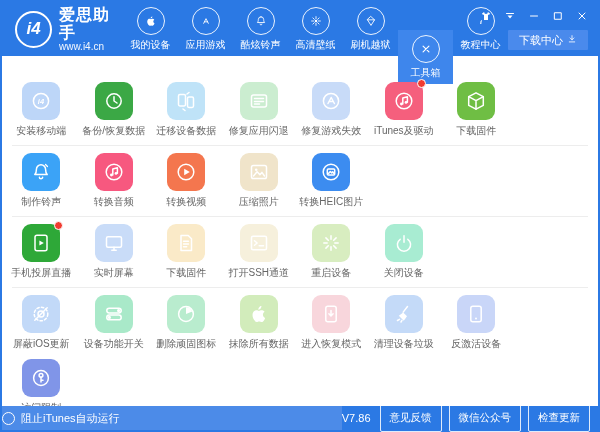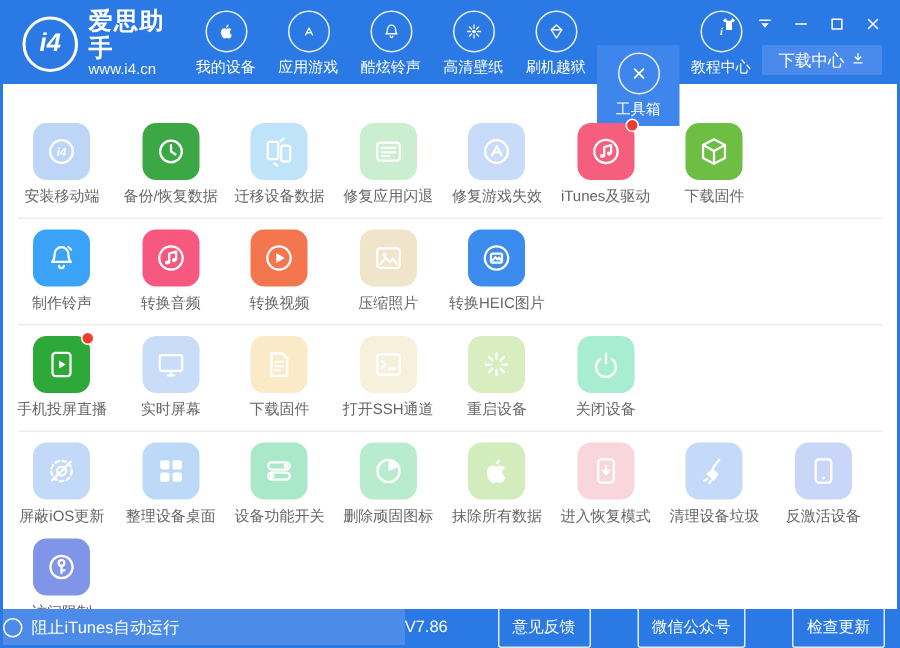--- a/index.html
+++ b/index.html
@@ -44,21 +44,21 @@
   .row-last{margin-top:8px;}
   
   .footer{height:24px;background:#2B79E4;display:flex;align-items:center;flex:none;position:relative;}
   .footer-left{width:340px;height:100%;background:#4C8BE8;display:flex;align-items:center;
     box-sizing:border-box;cursor:pointer;}
   .toggle-circle{width:11px;height:11px;border:1px solid #fff;border-radius:50%;flex:none;}
   .toggle-label{color:#fff;font-size:11px;margin-left:6px;}
   .footer-right{margin-left:auto;display:flex;align-items:center;gap:7px;padding-right:8px;}
   .version{color:#fff;font-size:11px;margin-right:2px;}
   .f-btn{border:1px solid rgba(255,255,255,.85);color:#fff;font-size:10.5px;
-    padding:6px 9px;border-radius:2px;cursor:pointer;white-space:nowrap;margin-left:24px;}
+    padding:6px 9px;border-radius:2px;cursor:pointer;white-space:nowrap;}
   
   svg.g{stroke:#fff;fill:none;stroke-width:1.5;stroke-linecap:round;stroke-linejoin:round;}
 </style>
 </head>
 <body>
 
 <div class="app">
 
   <div class="header">
     <div class="logo-wrap">
@@ -353,31 +353,20 @@
             <div class="tile" style="background:#C2D9F8">
               <svg class="g" viewBox="0 0 24 24">
                 <circle cx="12" cy="12" r="3"></circle>
                 <circle cx="12" cy="12" r="6.8" stroke-dasharray="2.4 2.2"></circle>
                 <path d="M5.8 18.2L18.2 5.8"></path>
               </svg>
             </div>
             <div class="tool-label">屏蔽iOS更新</div>
           </div>
           <div class="tool-cell">
-            <div class="tile" style="background:#BCDAF8">
-              <svg class="g" viewBox="0 0 24 24">
-                <rect x="4.8" y="4.8" width="6.2" height="6.2" rx="1.3" fill="#fff" stroke="none"></rect>
-                <rect x="13" y="4.8" width="6.2" height="6.2" rx="1.3" fill="#fff" stroke="none"></rect>
-                <rect x="4.8" y="13" width="6.2" height="6.2" rx="1.3" fill="#fff" stroke="none"></rect>
-                <rect x="13" y="13" width="6.2" height="6.2" rx="1.3" fill="#fff" stroke="none"></rect>
-              </svg>
-            </div>
-            <div class="tool-label">整理设备桌面</div>
-          </div>
-          <div class="tool-cell">
             <div class="tile" style="background:#A9E9C9">
               <svg class="g" viewBox="0 0 24 24">
                 <rect x="4.8" y="6.2" width="14.4" height="4.8" rx="2.4"></rect>
                 <circle cx="16.6" cy="8.6" r="1.6" fill="#fff" stroke="none"></circle>
                 <rect x="4.8" y="13" width="14.4" height="4.8" rx="2.4"></rect>
                 <circle cx="7.4" cy="15.4" r="1.6" fill="#fff" stroke="none"></circle>
               </svg>
             </div>
             <div class="tool-label">设备功能开关</div>
           </div>

